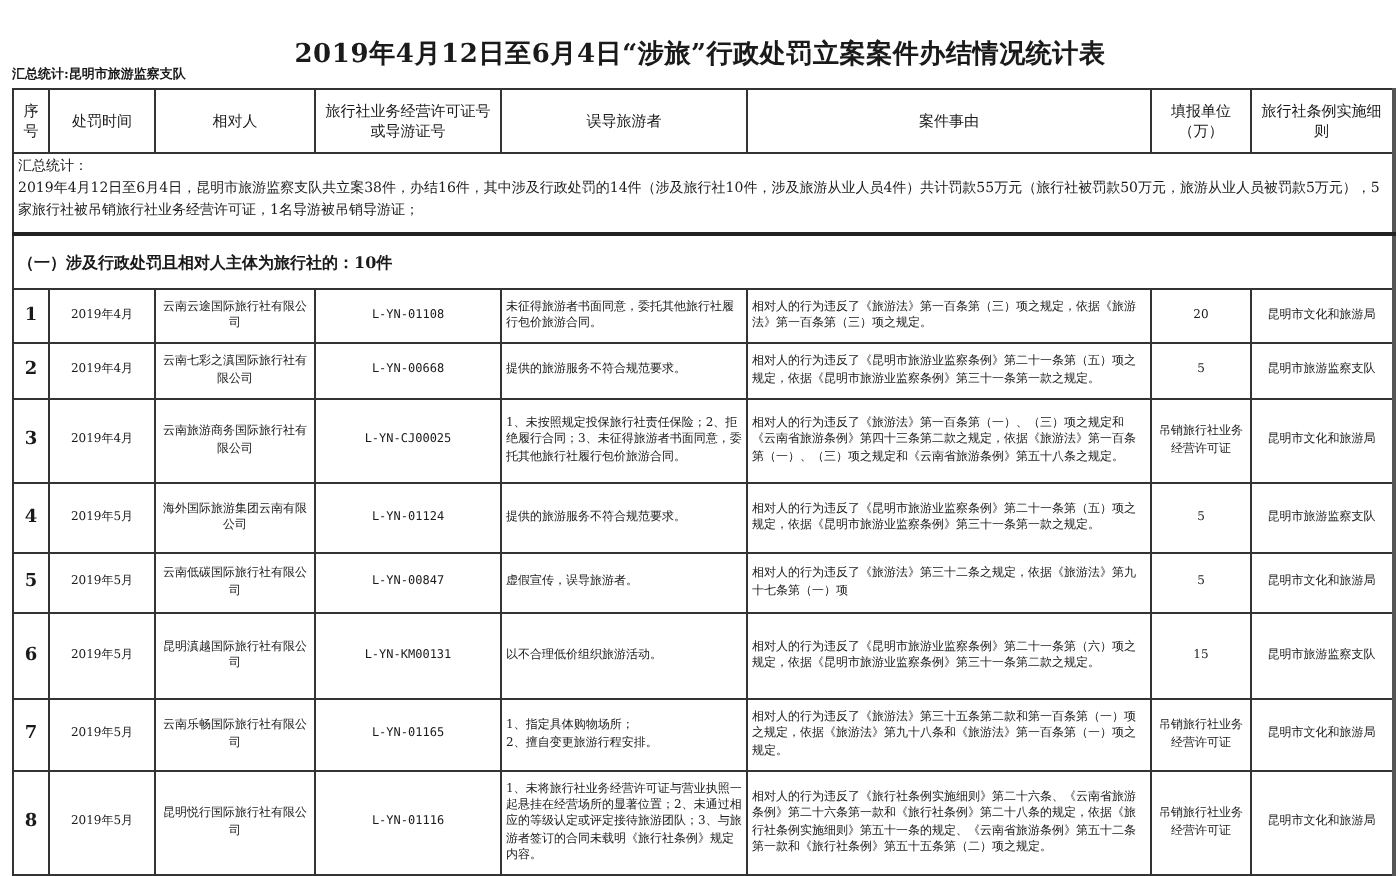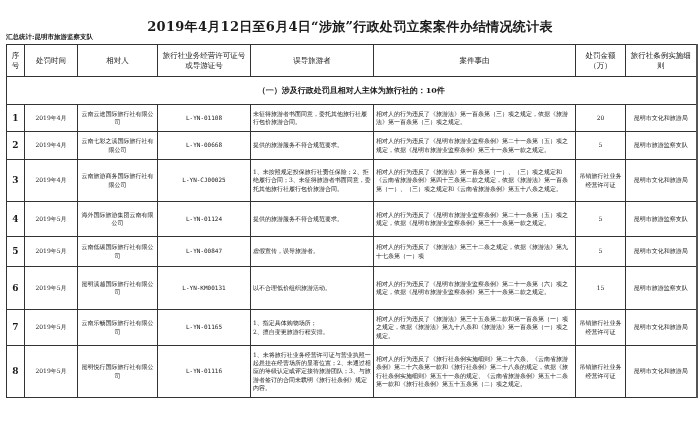--- a/index.html
+++ b/index.html
@@ -7,21 +7,21 @@
   .title { position:absolute; top:6px; left:0; width:700px; text-align:center; font-size:13px; font-weight:bold; letter-spacing:0.3px;margin-top:12px; }
   .unit { position:absolute; top:33px; left:6px; font-size:6.5px; font-weight:bold; }
   table { position:absolute; top:44px; left:6px; width:690px; border-collapse:collapse; table-layout:fixed; }
   td, th { border:1px solid #333; padding:0 2px; font-size:6px; line-height:8.2px; font-weight:normal; overflow:hidden; }
   th { font-size:7.5px; line-height:10px; text-align:center; }
   .outer-right { border-right:2px solid #555; }
   .c { text-align:center; }
   .l { text-align:left; }
   .seq { font-size:9px; font-weight:bold; text-align:center; }
   .summary { font-size:7px; line-height:11px; padding:1px 2px; vertical-align:top; border-bottom:2px solid #222; }
-  .section { text-align:center; font-size:8px; font-weight:bold;margin-top:42px; }
+  .section { text-align:left; font-size:8px; font-weight:bold;margin-top:42px; }
   .mono { font-family:"DejaVu Sans Mono", monospace; font-size:6px; }
 </style>
 </head>
 <body>
 
 <div class="title">2019年4月12日至6月4日“涉旅”行政处罚立案案件办结情况统计表</div>
 <div class="unit">汇总统计:昆明市旅游监察支队</div>
 
 <table>
   <colgroup>
@@ -35,25 +35,31 @@
     <col style="width:71px">
   </colgroup>
   <thead>
     <tr style="height:32px">
       <th>序号</th>
       <th>处罚时间</th>
       <th>相对人</th>
       <th>旅行社业务经营许可证号或导游证号</th>
       <th>误导旅游者</th>
       <th>案件事由</th>
-      <th>处罚金额（万）</th>
+      <th>填报单位（万）</th>
       <th class="outer-right">旅行社条例实施细则</th>
     </tr>
   </thead>
   <tbody id="tbody">
+    <tr style="height:40px">
+      <td colspan="8" class="summary outer-right">
+        <div>汇总统计：</div>
+        <div>2019年4月12日至6月4日，昆明市旅游监察支队共立案38件，办结16件，其中涉及行政处罚的14件（涉及旅行社10件，涉及旅游从业人员4件）共计罚款55万元（旅行社被罚款50万元，旅游从业人员被罚款5万元），5家旅行社被吊销旅行社业务经营许可证，1名导游被吊销导游证；</div>
+      </td>
+    </tr>
     <tr style="height:28px">
       <td colspan="8" class="section outer-right">（一）涉及行政处罚且相对人主体为旅行社的：10件</td>
     </tr>
   <tr style="height: 27px;">
         <td class="seq">1</td>
         <td class="c">2019年4月</td>
         <td class="c">云南云途国际旅行社有限公司</td>
         <td class="c mono">L-YN-01108</td>
         <td class="l">未征得旅游者书面同意，委托其他旅行社履行包价旅游合同。</td>
         <td class="l">相对人的行为违反了《旅游法》第一百条第（三）项之规定，依据《旅游法》第一百条第（三）项之规定。</td>

